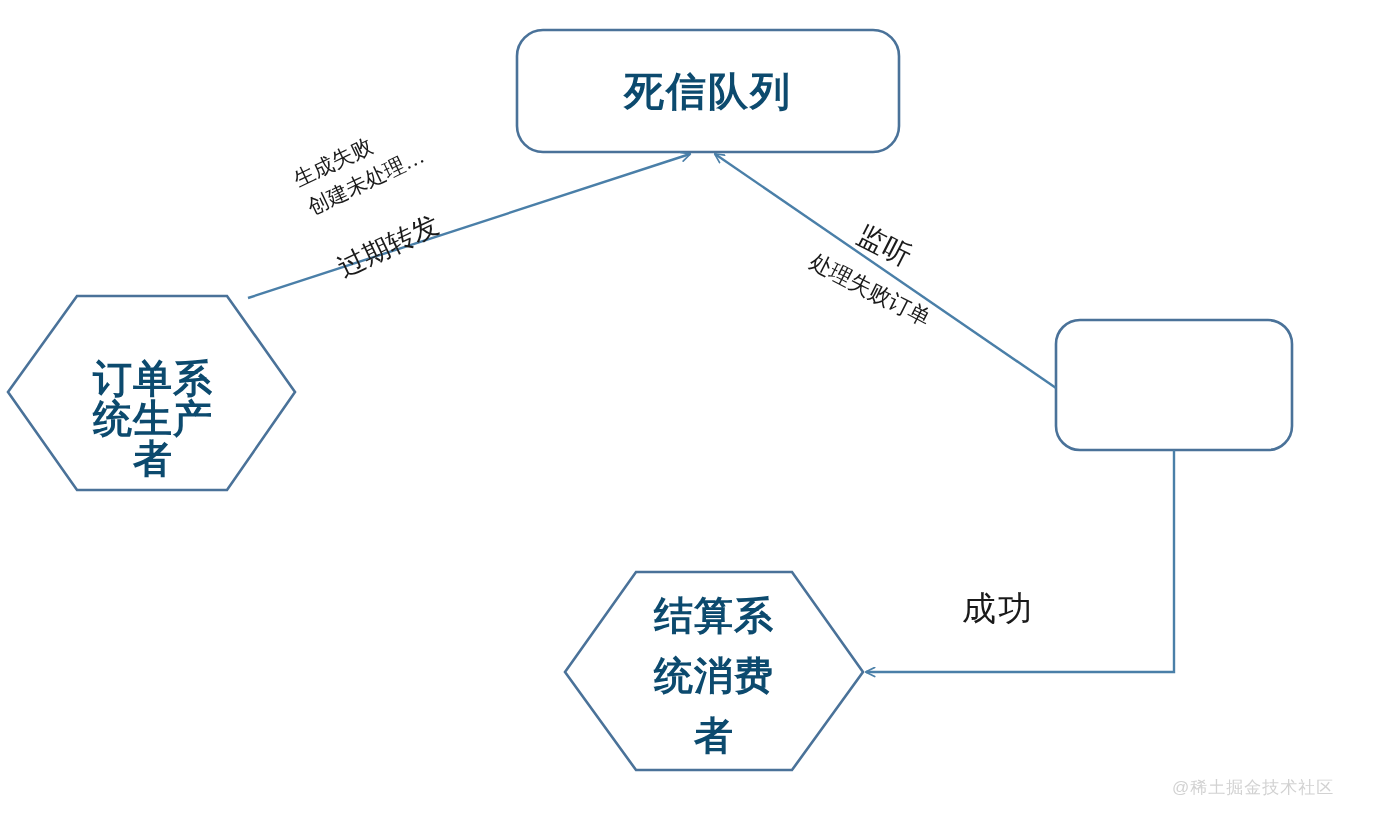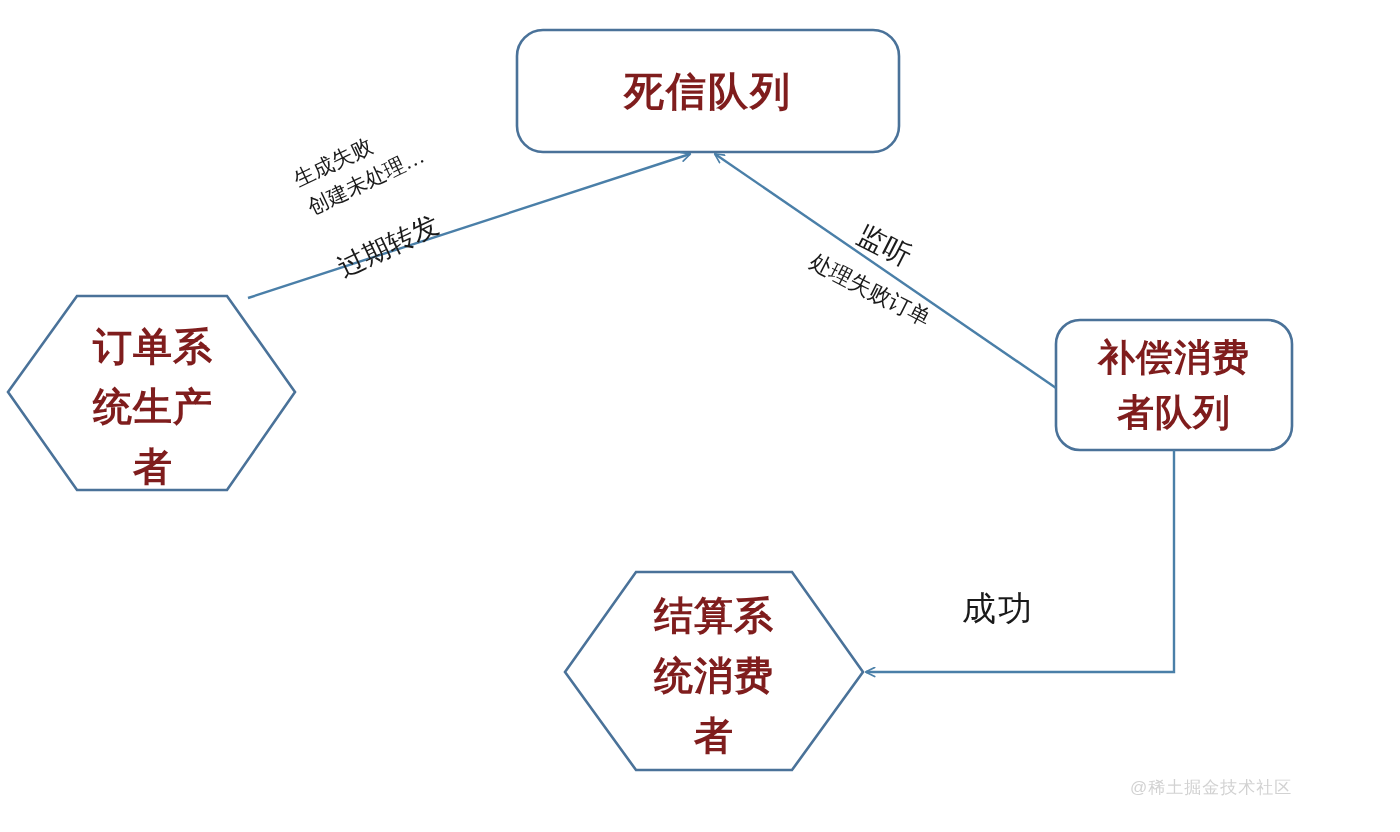--- a/index.html
+++ b/index.html
@@ -23,41 +23,41 @@
     top: 0;
     width: 1400px;
     height: 832px;
   }
   .node-label {
     position: absolute;
     display: flex;
     align-items: center;
     justify-content: center;
     text-align: center;
-    color: #7f1d1d;
+    color: #0c4a6e;
     font-family: Liberation Sans, sans-serif;
     font-weight: 700;
     pointer-events: none;
     white-space: pre-line;
   }
   .edge-label {
     position: absolute;
     color: #1a1a1a;
     font-family: "Liberation Serif", "DejaVu Serif", serif;
     font-weight: 400;
     white-space: nowrap;
     transform-origin: 0 0;
   }
   #node-dead-letter-queue-label {
     left: 517px; top: 30px; width: 382px; height: 122px;
     font-size: 40px; letter-spacing: 2px;
   }
   #node-order-producer-label {
-    left: 28px; top: 296px; width: 250px; height: 221px;
-    font-size: 39px; line-height: 60px; letter-spacing: 1px;
+    left: 28px; top: 308px; width: 250px; height: 221px;
+    font-size: 39px; line-height: 40px; letter-spacing: 1px;
   }
   #node-compensation-queue-label {
     left: 1056px; top: 320px; width: 236px; height: 130px;
     font-size: 37px; line-height: 55px; letter-spacing: 1px;
   }
   #node-settlement-consumer-label {
     left: 585px; top: 556px; width: 258px; height: 239px;
     font-size: 39px; line-height: 60px; letter-spacing: 1px;
   }
   #label-generate-fail {
@@ -88,21 +88,21 @@
   #label-success {
     left: 962px; top: 586px;
     font-size: 34px; letter-spacing: 2px;
   }
   #label-notify-settlement {
     left: 922px; top: 686px;
     font-size: 34px; letter-spacing: 2px;
   }
   #watermark {
     position: absolute;
-    left: 1130px; top: 776px;
+    left: 1172px; top: 776px;
     font-size: 17px;
     color: #d2d2d2;
     font-family: "Liberation Sans", sans-serif;
     letter-spacing: 1px;
     white-space: nowrap;
   }
 </style>
 </head>
 <body>
 
@@ -143,22 +143,20 @@
       <path d="M 1174 450 L 1174 672 L 866 672" fill="none" stroke="#4a7fa8" stroke-width="2.4" stroke-linejoin="miter" marker-end="url(#arrow-open)"></path>
     </g>
   </svg>
 
   <div class="node-label" id="node-dead-letter-queue-label">死信队列</div>
 
   <div class="node-label" id="node-order-producer-label">订单系
 统生产
 者</div>
 
-  <div class="node-label" id="node-compensation-queue-label">补偿消费
-者队列</div>
 
   <div class="node-label" id="node-settlement-consumer-label">结算系
 统消费
 者</div>
 
   <div class="edge-label" id="label-generate-fail">生成失败</div>
 
   <div class="edge-label" id="label-create-unhandled">创建未处理…</div>
 
   <div class="edge-label" id="label-expire-forward">过期转发</div>

